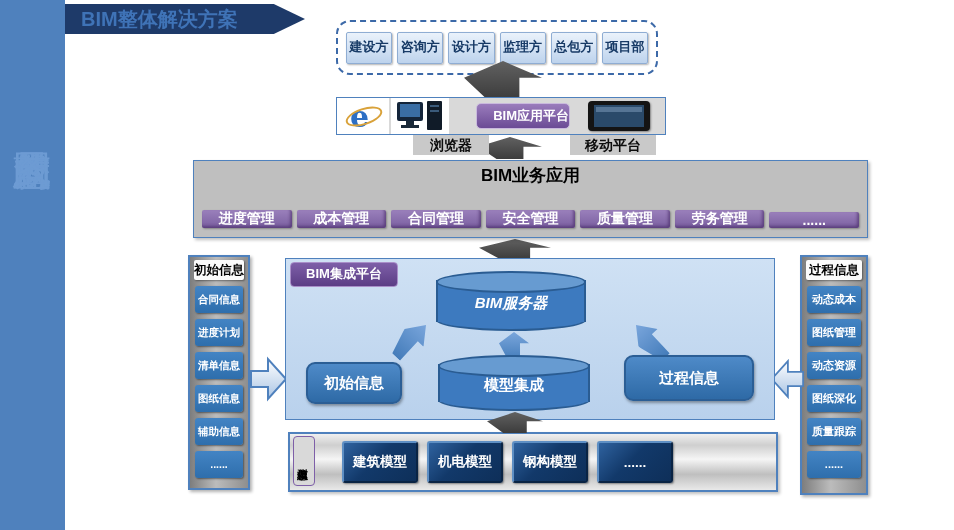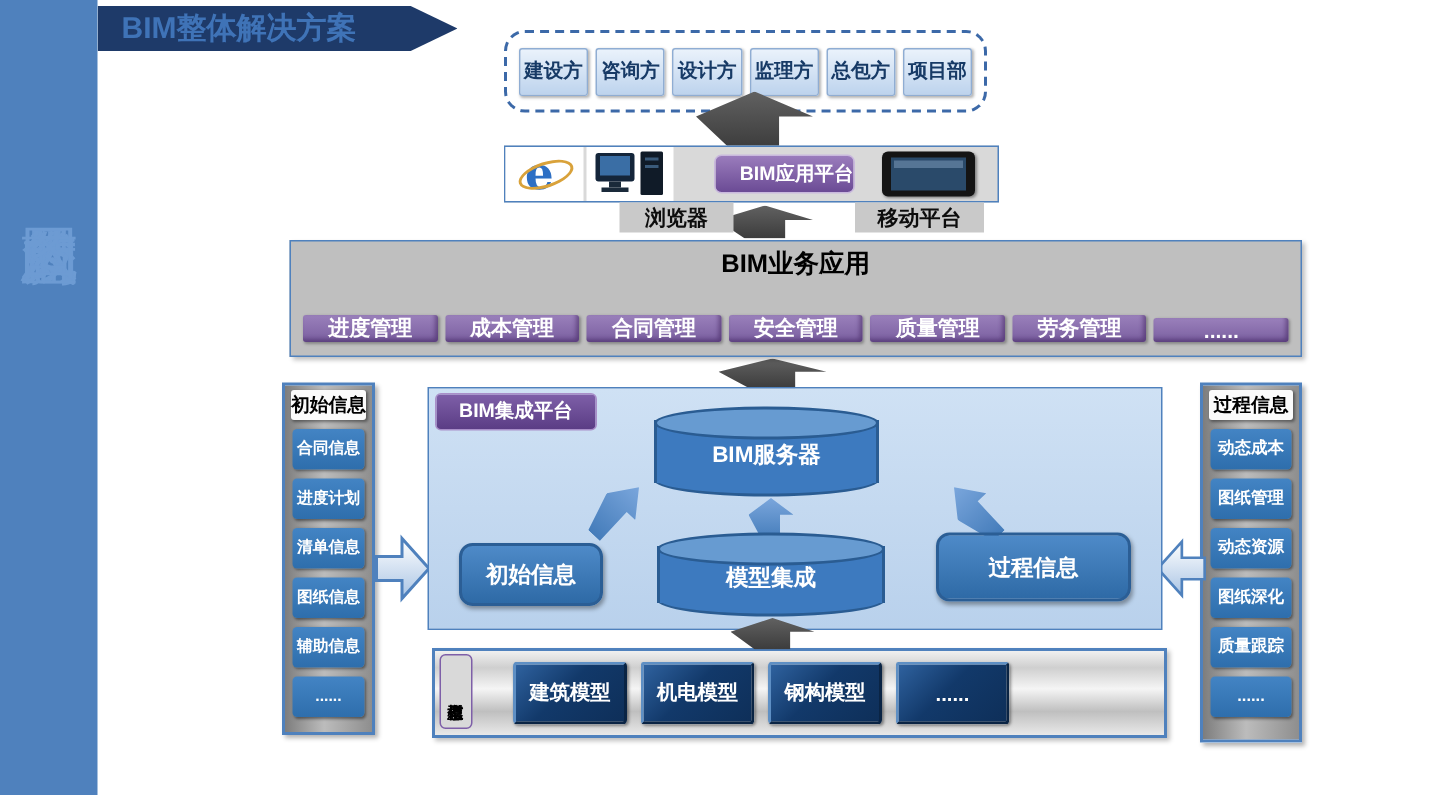--- a/index.html
+++ b/index.html
@@ -86,21 +86,21 @@
          background:linear-gradient(180deg,#cfe1f4,#b9d1ec);box-sizing:border-box;padding-left:40px;}
   .iplat-tag{position:absolute;left:4px;top:3px;width:106px;height:23px;border-radius:4px;
              background:linear-gradient(#7e5fa8,#5b3d85);border:1px solid #a98fc9;color:#fff;font-size:13px;
              font-weight:bold;text-align:center;line-height:22px;}
   .cylinder{position:absolute;}
   .cyl-bot{position:absolute;left:0;right:0;bottom:0;height:18px;border-radius:50%;background:#3d7abf;border:2px solid #2a5c92;}
   .cyl-bod{position:absolute;left:0;right:0;top:9px;bottom:9px;background:#3d7abf;border-left:2px solid #2a5c92;border-right:2px solid #2a5c92;}
   .cyl-top{position:absolute;left:0;right:0;top:0;height:18px;border-radius:50%;background:#679bd1;border:2px solid #2a5c92;}
   .cyl-txt{position:absolute;left:0;right:0;top:50%;transform:translateY(-38%);text-align:center;color:#fff;
            font-size:15px;font-weight:bold;}
-  .srv{left:150px;top:12px;width:150px;height:60px;}
+  .srv{left:150px;top:12px;width:150px;height:60px;font-style:italic;}
   .mdl{left:152px;top:96px;width:152px;height:56px;}
   .node{position:absolute;background:linear-gradient(180deg,#4e8ac8,#2e6aa6);border:2px solid #2b5e95;border-radius:9px;
         color:#fff;font-size:15px;font-weight:bold;display:flex;align-items:center;justify-content:center;
         box-shadow:1px 2px 3px rgba(0,0,0,.35);box-sizing:border-box;}
   .node-init{left:20px;top:103px;width:96px;height:42px;}
   .node-proc{left:338px;top:96px;width:130px;height:46px;}
   .blue-arrow{position:absolute;background:linear-gradient(180deg,#7aa6dc,#447cba);
               clip-path:polygon(50% 0%,100% 40%,70% 40%,70% 100%,30% 100%,0% 40%,30% 40%,0 40%);}
   .blu-mid{left:213px;top:73px;width:30px;height:28px;}
   .blu-left{left:112px;top:60px;width:26px;height:44px;transform:rotate(43deg);}

